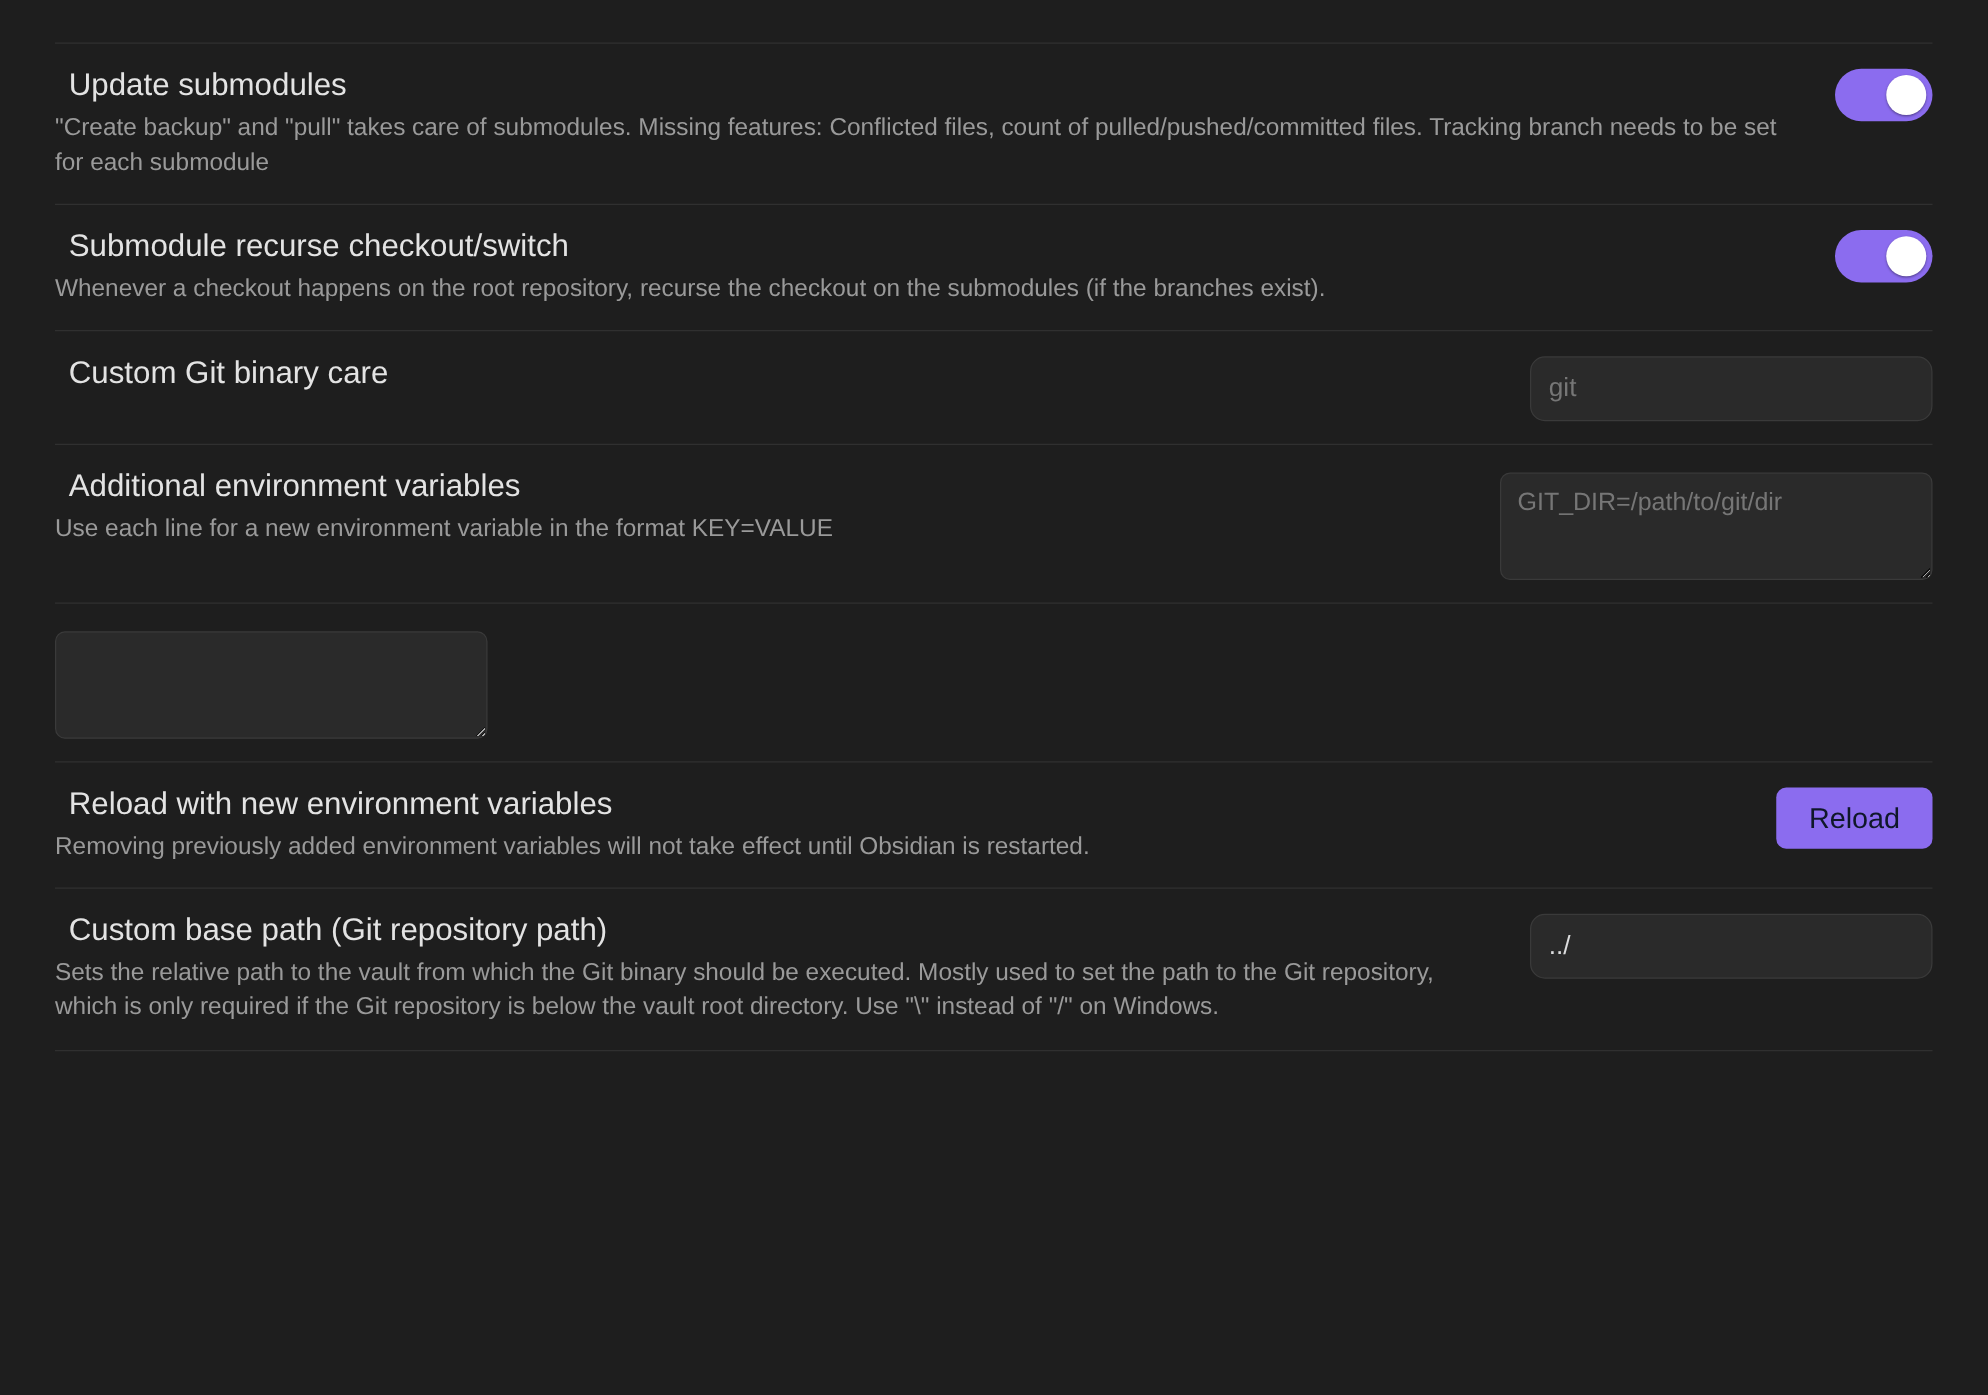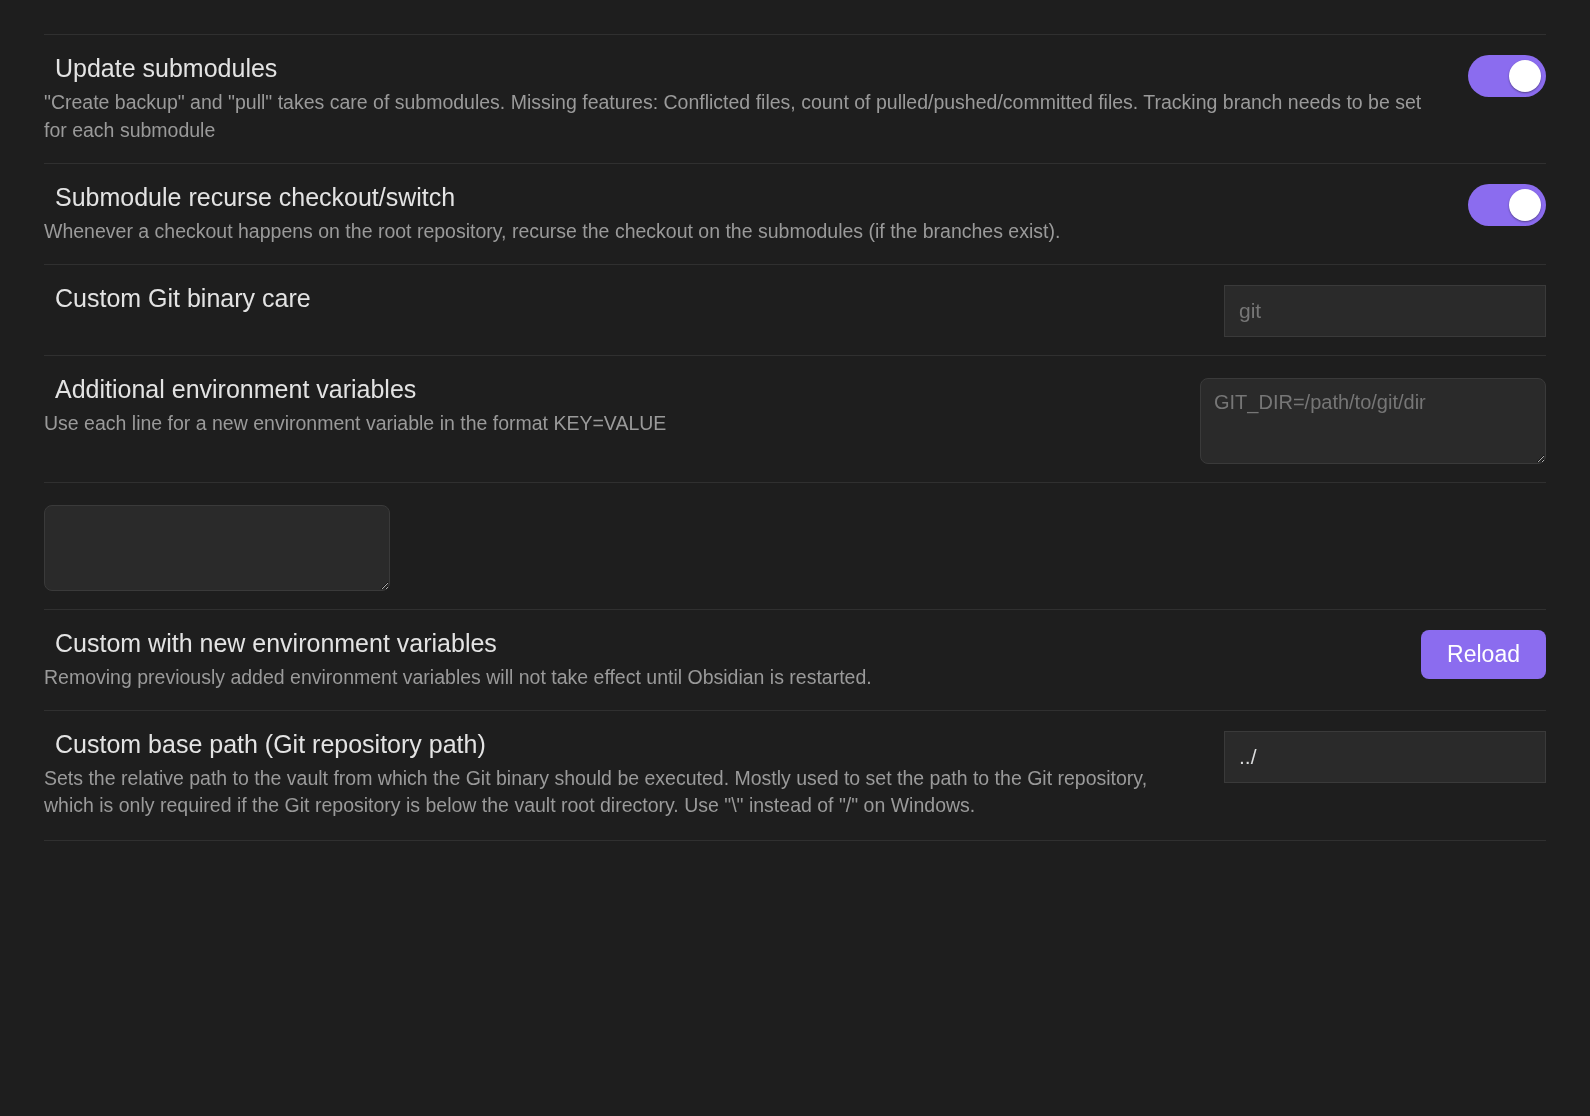--- a/index.html
+++ b/index.html
@@ -85,21 +85,21 @@
     box-shadow: 0 1px 2px rgba(0,0,0,0.4);
   }
 
   
   input.text-input {
     width: 322px;
     height: 52px;
     box-sizing: border-box;
     background: #2a2a2a;
     border: 1px solid #3a3a3a;
-    border-radius: 0;
+    border-radius: 12px;
     color: #dcddde;
     font-family: "Liberation Sans", sans-serif;
     font-size: 21px;
     padding: 0 14px;
     outline: none;
   }
   input.text-input::placeholder {
     color: #767676;
   }
   textarea.area-input {
@@ -117,21 +117,21 @@
     resize: vertical;
     line-height: 1.3;
   }
   textarea.area-input::placeholder {
     color: #767676;
   }
 
   
   button.cta {
     background: #8b6cef;
-    color: #ffffff;
+    color: #0f172a;
     border: none;
     border-radius: 8px;
     font-family: "Liberation Sans", sans-serif;
     font-size: 23px;
     padding: 13px 26px;
     cursor: pointer;
     line-height: 1;
   }
 
   .row-tall .setting-control { padding-top: 4px; }
@@ -191,21 +191,21 @@
   </div>
 
   <div class="setting-item row-tall">
     <div class="setting-control">
       <textarea class="area-input" placeholder="" style=""></textarea>
     </div>
   </div>
 
   <div class="setting-item">
     <div class="setting-info">
-      <div class="setting-name">Custom with new environment variables</div>
+      <div class="setting-name">Reload with new environment variables</div>
       <div class="setting-desc">Removing previously added environment variables will not take effect until Obsidian is restarted.</div>
     </div>
     <div class="setting-control">
       <button class="cta">Reload</button>
     </div>
   </div>
 
   <div class="setting-item">
     <div class="setting-info">
       <div class="setting-name">Custom base path (Git repository path)</div>

